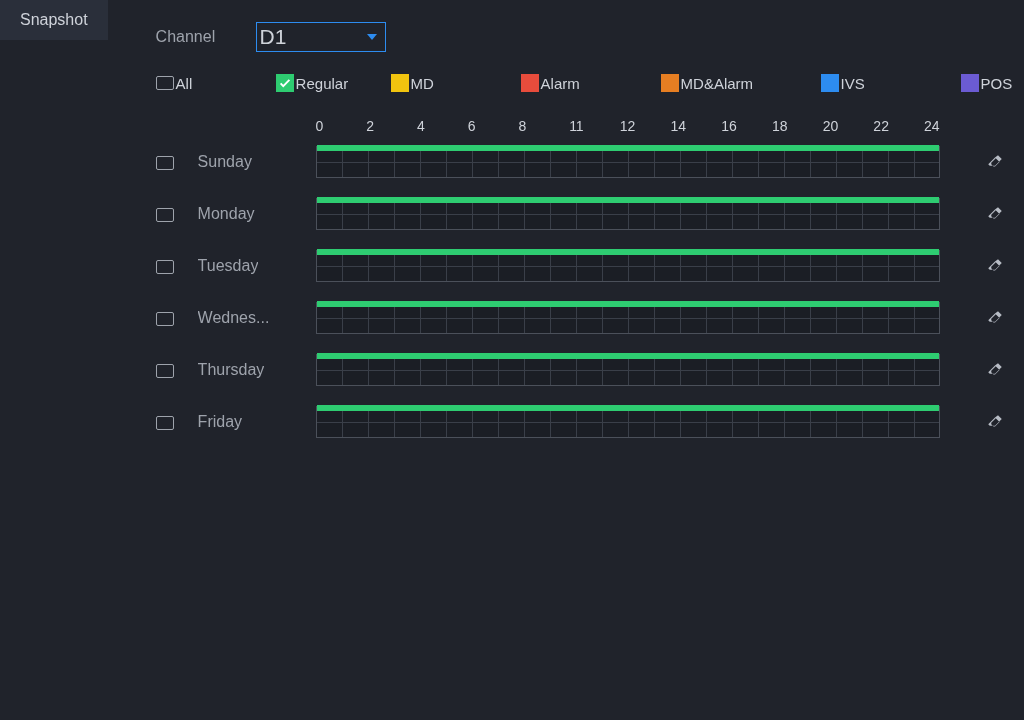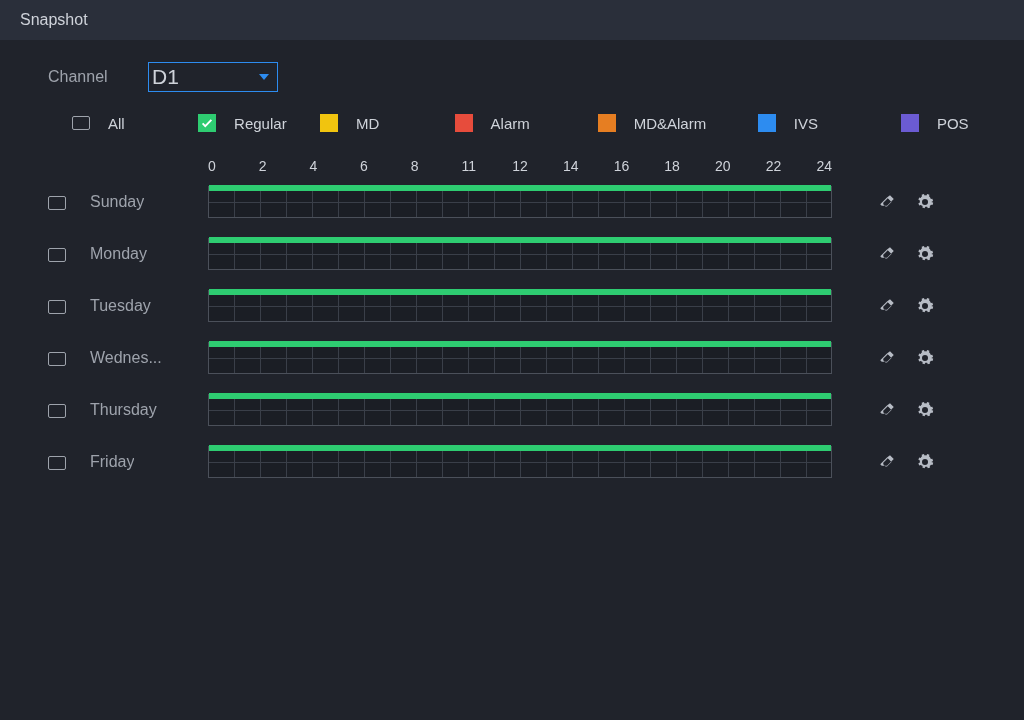--- a/index.html
+++ b/index.html
@@ -17,21 +17,21 @@
     --blue:#2d8cf0;
     --purple:#6b5bd3;
     --btn-bg:#2a2f3a;
     --btn-border:#4b505a;
     --btn-primary:#2d8cf0;
   }
   *{box-sizing:border-box;font-family:"Segoe UI",Arial,Helvetica,sans-serif;}
   body{margin:0;background:#000;}
   .window{
     width:1024px;height:720px;margin:0 auto;background:var(--bg);color:var(--text);
-    display:flex;flex-direction:column;overflow:hidden;
+    display:flex;overflow:hidden;
   }
   
   .titlebar{
     height:40px;flex:0 0 40px;background:var(--titlebar);display:flex;align-items:center;
     padding:0 20px;color:var(--text);font-size:16px;
   }
   
   .content{
     flex:1;padding:22px 38px 0 48px;display:flex;flex-direction:column;
   }
@@ -43,21 +43,21 @@
     position:relative;width:130px;height:30px;border:1px solid var(--blue);
     display:flex;align-items:center;padding:0 3px;background:var(--bg);cursor:pointer;
     font-size:21px;color:var(--text);
   }
   .dropdown .caret{
     position:absolute;right:8px;top:11px;width:0;height:0;
     border-left:5px solid transparent;border-right:5px solid transparent;border-top:6px solid var(--blue);
   }
   
   .legend{display:flex;align-items:center;gap:0;margin-bottom:26px;font-size:15px;}
-  .legend .item{display:flex;align-items:center;gap:18px;margin-left:24px;}
+  .legend .item{display:flex;align-items:center;gap:2px;}
   .legend .all   {width:120px;}
   .legend .reg   {width:115px;}
   .legend .md    {width:130px;}
   .legend .alarm {width:140px;}
   .legend .mda   {width:160px;}
   .legend .ivs   {width:140px;}
   .legend .pos   {width:100px;}
   .checkbox{
     width:18px;height:14px;border:1.5px solid var(--text-dim);border-radius:2px;flex:0 0 18px;position:relative;
   }

